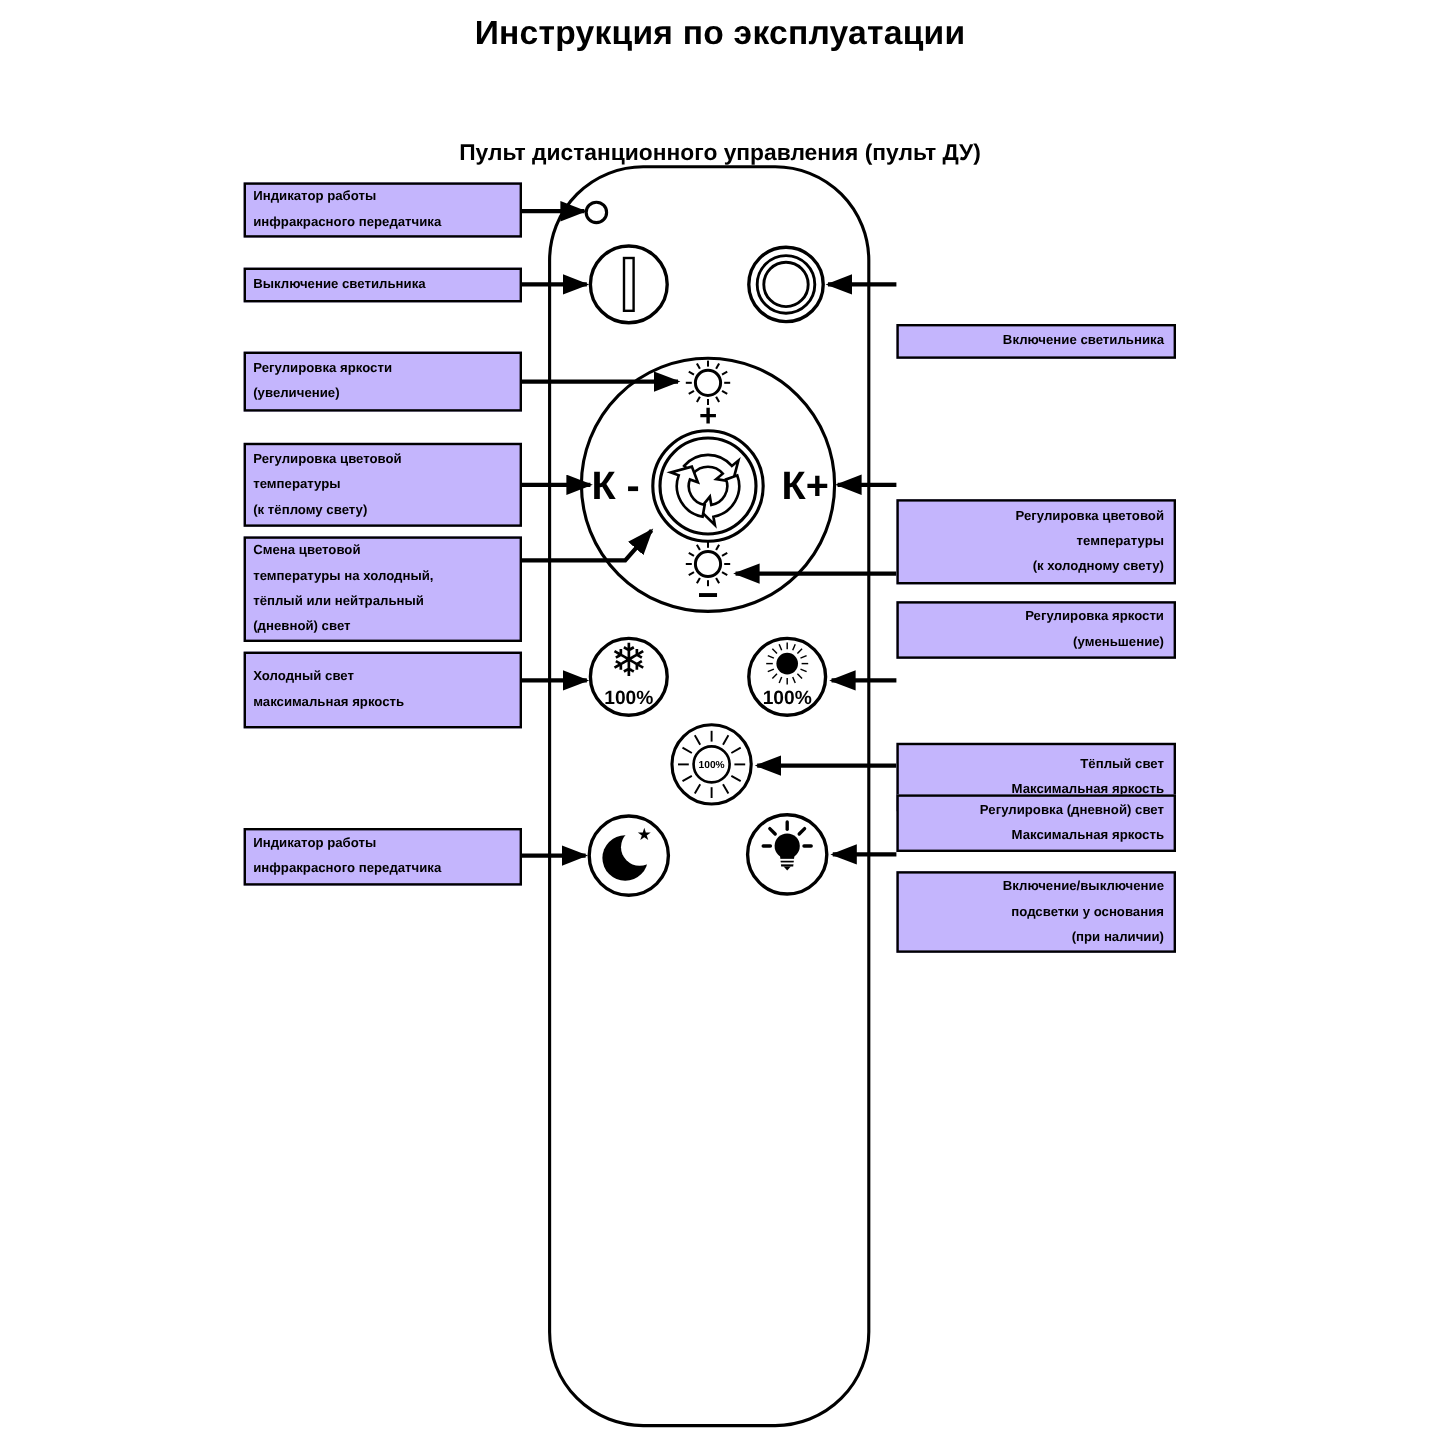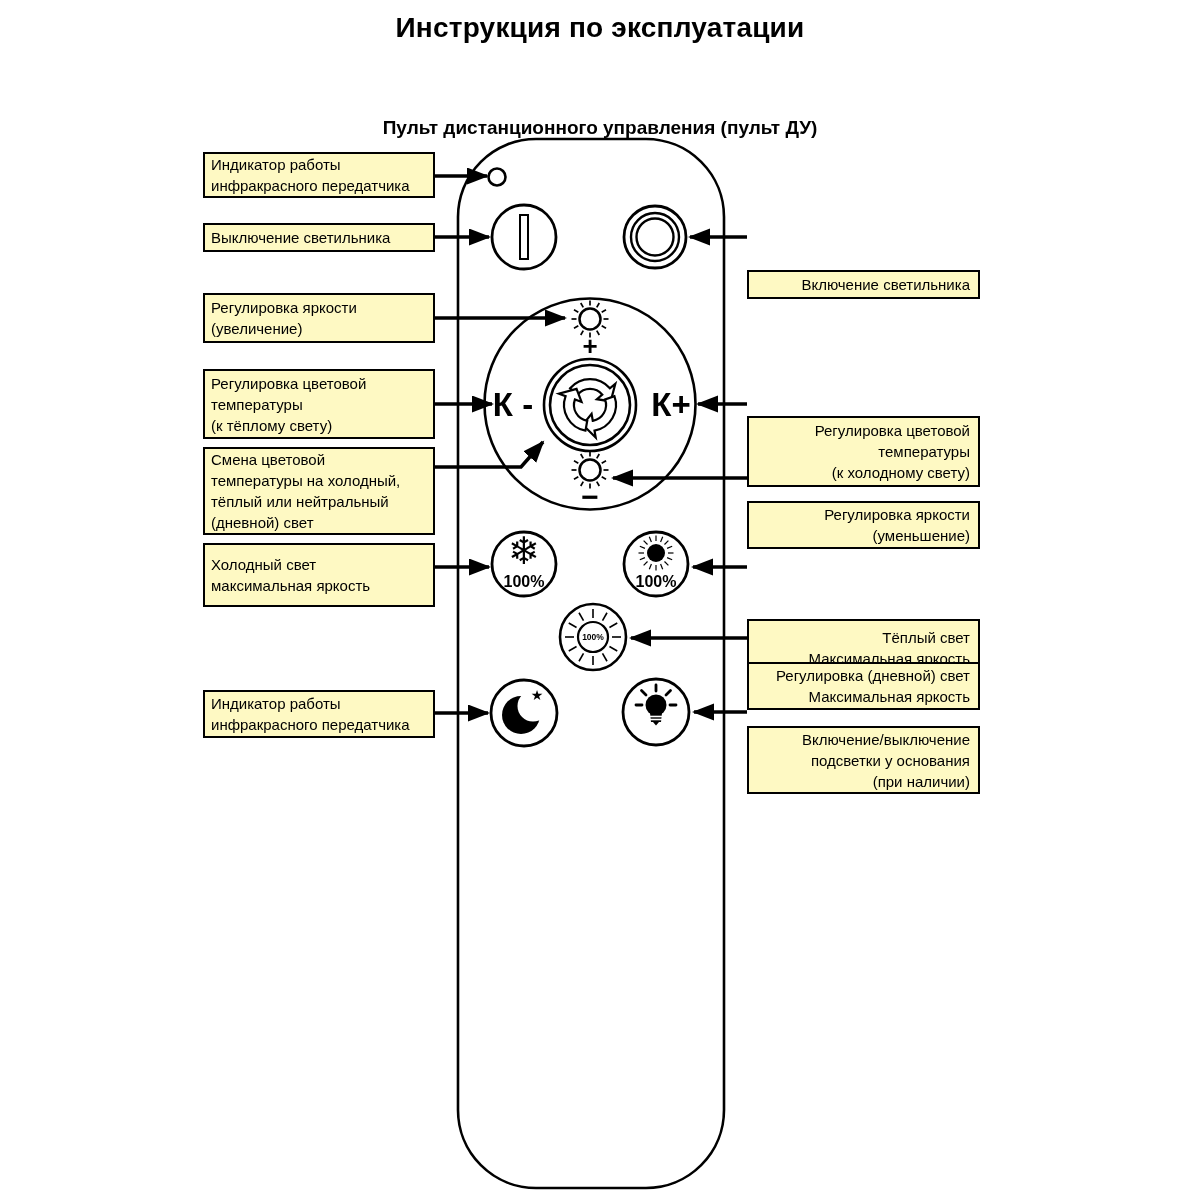--- a/index.html
+++ b/index.html
@@ -2,23 +2,23 @@
 <html><head>
 <meta charset="utf-8">
 <style>
   html,body{margin:0;padding:0;background:#fff;}
   body{width:1200px;height:1200px;position:relative;overflow:hidden;
        font-family:"Liberation Sans",sans-serif;color:#000;}
   .title{position:absolute;left:0;top:12px;width:1200px;text-align:center;
          font-size:28px;font-weight:700;letter-spacing:.2px;}
   .subtitle{position:absolute;left:0;top:72px;width:1200px;text-align:center;
             font-size:19px;font-weight:700;margin-top:45px;}
-  .callout{position:absolute;border:2.5px solid #000;background:#fef9c3;
+  .callout{position:absolute;border:2.5px solid #000;background:#c4b5fd;
            display:flex;align-items:center;box-sizing:border-box;
-           font-size:15px;line-height:21px;font-weight:400;white-space:pre-line;}
+           font-size:11px;line-height:21px;font-weight:700;white-space:pre-line;}
   .callout.left{justify-content:flex-start;text-align:left;padding:2px 6px;}
   .callout.right{justify-content:flex-end;text-align:right;padding:2px 8px;margin-top:47px;}
   .c-l1{left:203px;top:152px;width:232px;height:46px}
   .c-l2{left:203px;top:223px;width:232px;height:29px}
   .c-l3{left:203px;top:293px;width:232px;height:50px}
   .c-l4{left:203px;top:369px;width:232px;height:70px}
   .c-l5{left:203px;top:447px;width:232px;height:88px}
   .c-l6{left:203px;top:543px;width:232px;height:64px}
   .c-l7{left:203px;top:690px;width:232px;height:48px}
   .c-r1{left:747px;top:223px;width:233px;height:29px}

